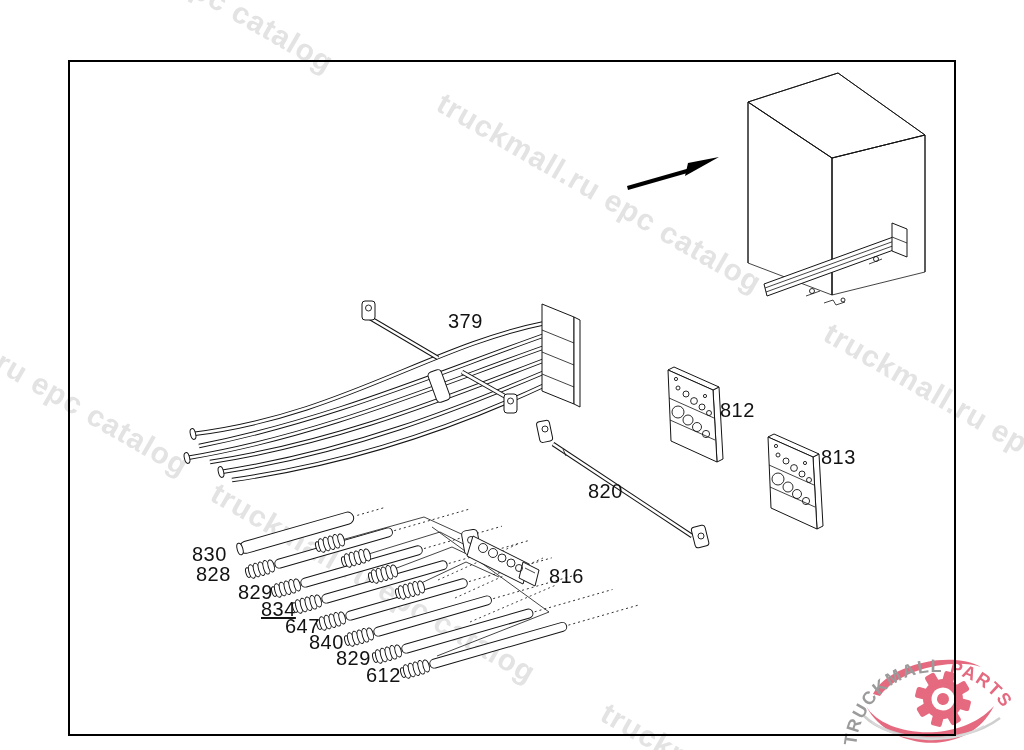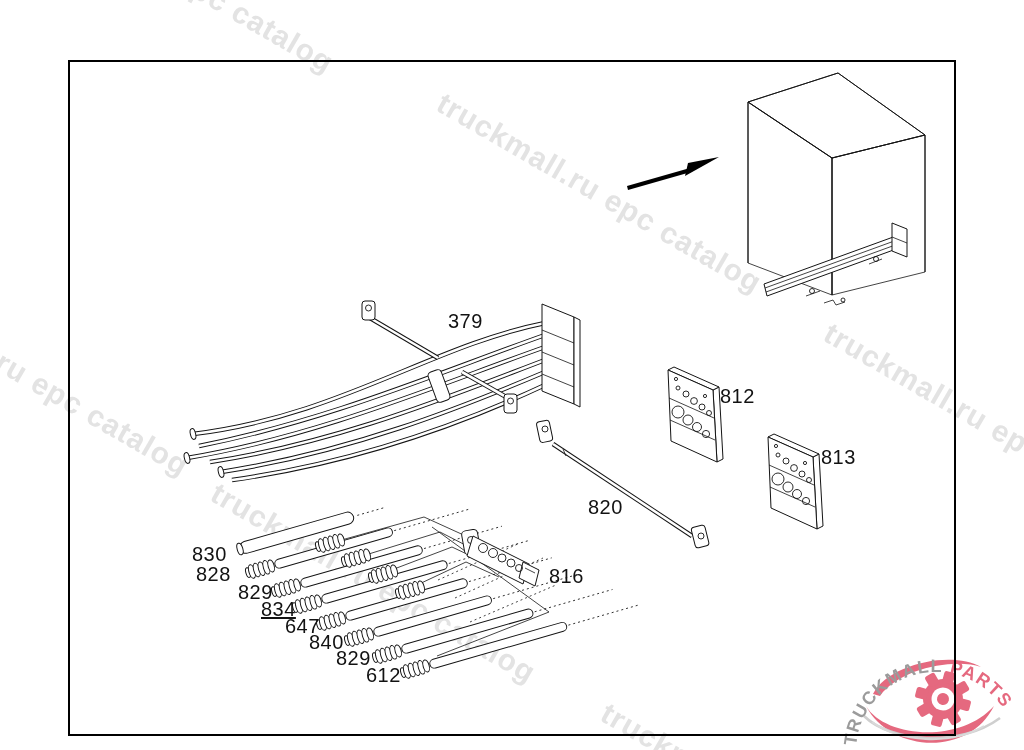--- a/index.html
+++ b/index.html
@@ -267,23 +267,23 @@
           <tspan fill="#9b9b9b">TRUCKMALL</tspan>
           <tspan fill="#e5697f">PARTS</tspan>
         </textPath>
       </text>
     </g>
   </svg>
 
   <div id="frame"></div>
 
   <div class="part-label" style="left:448px;top:310px;">379</div>
-  <div class="part-label" style="left:720px;top:385px;">812</div>
+  <div class="part-label" style="left:720px;top:399px;">812</div>
   <div class="part-label" style="left:821px;top:446px;">813</div>
-  <div class="part-label" style="left:588px;top:496px;">820</div>
+  <div class="part-label" style="left:588px;top:480px;">820</div>
   <div class="part-label" style="left:536px;top:565px;margin-left:13px;">816</div>
   <div class="part-label" style="left:192px;top:543px;">830</div>
   <div class="part-label" style="left:196px;top:563px;">828</div>
   <div class="part-label" style="left:238px;top:581px;">829</div>
   <div class="part-label" style="left:261px;top:598px;text-decoration:underline;">834</div>
   <div class="part-label" style="left:285px;top:615px;">647</div>
   <div class="part-label" style="left:309px;top:631px;">840</div>
   <div class="part-label" style="left:336px;top:647px;">829</div>
   <div class="part-label" style="left:366px;top:664px;">612</div>
 

